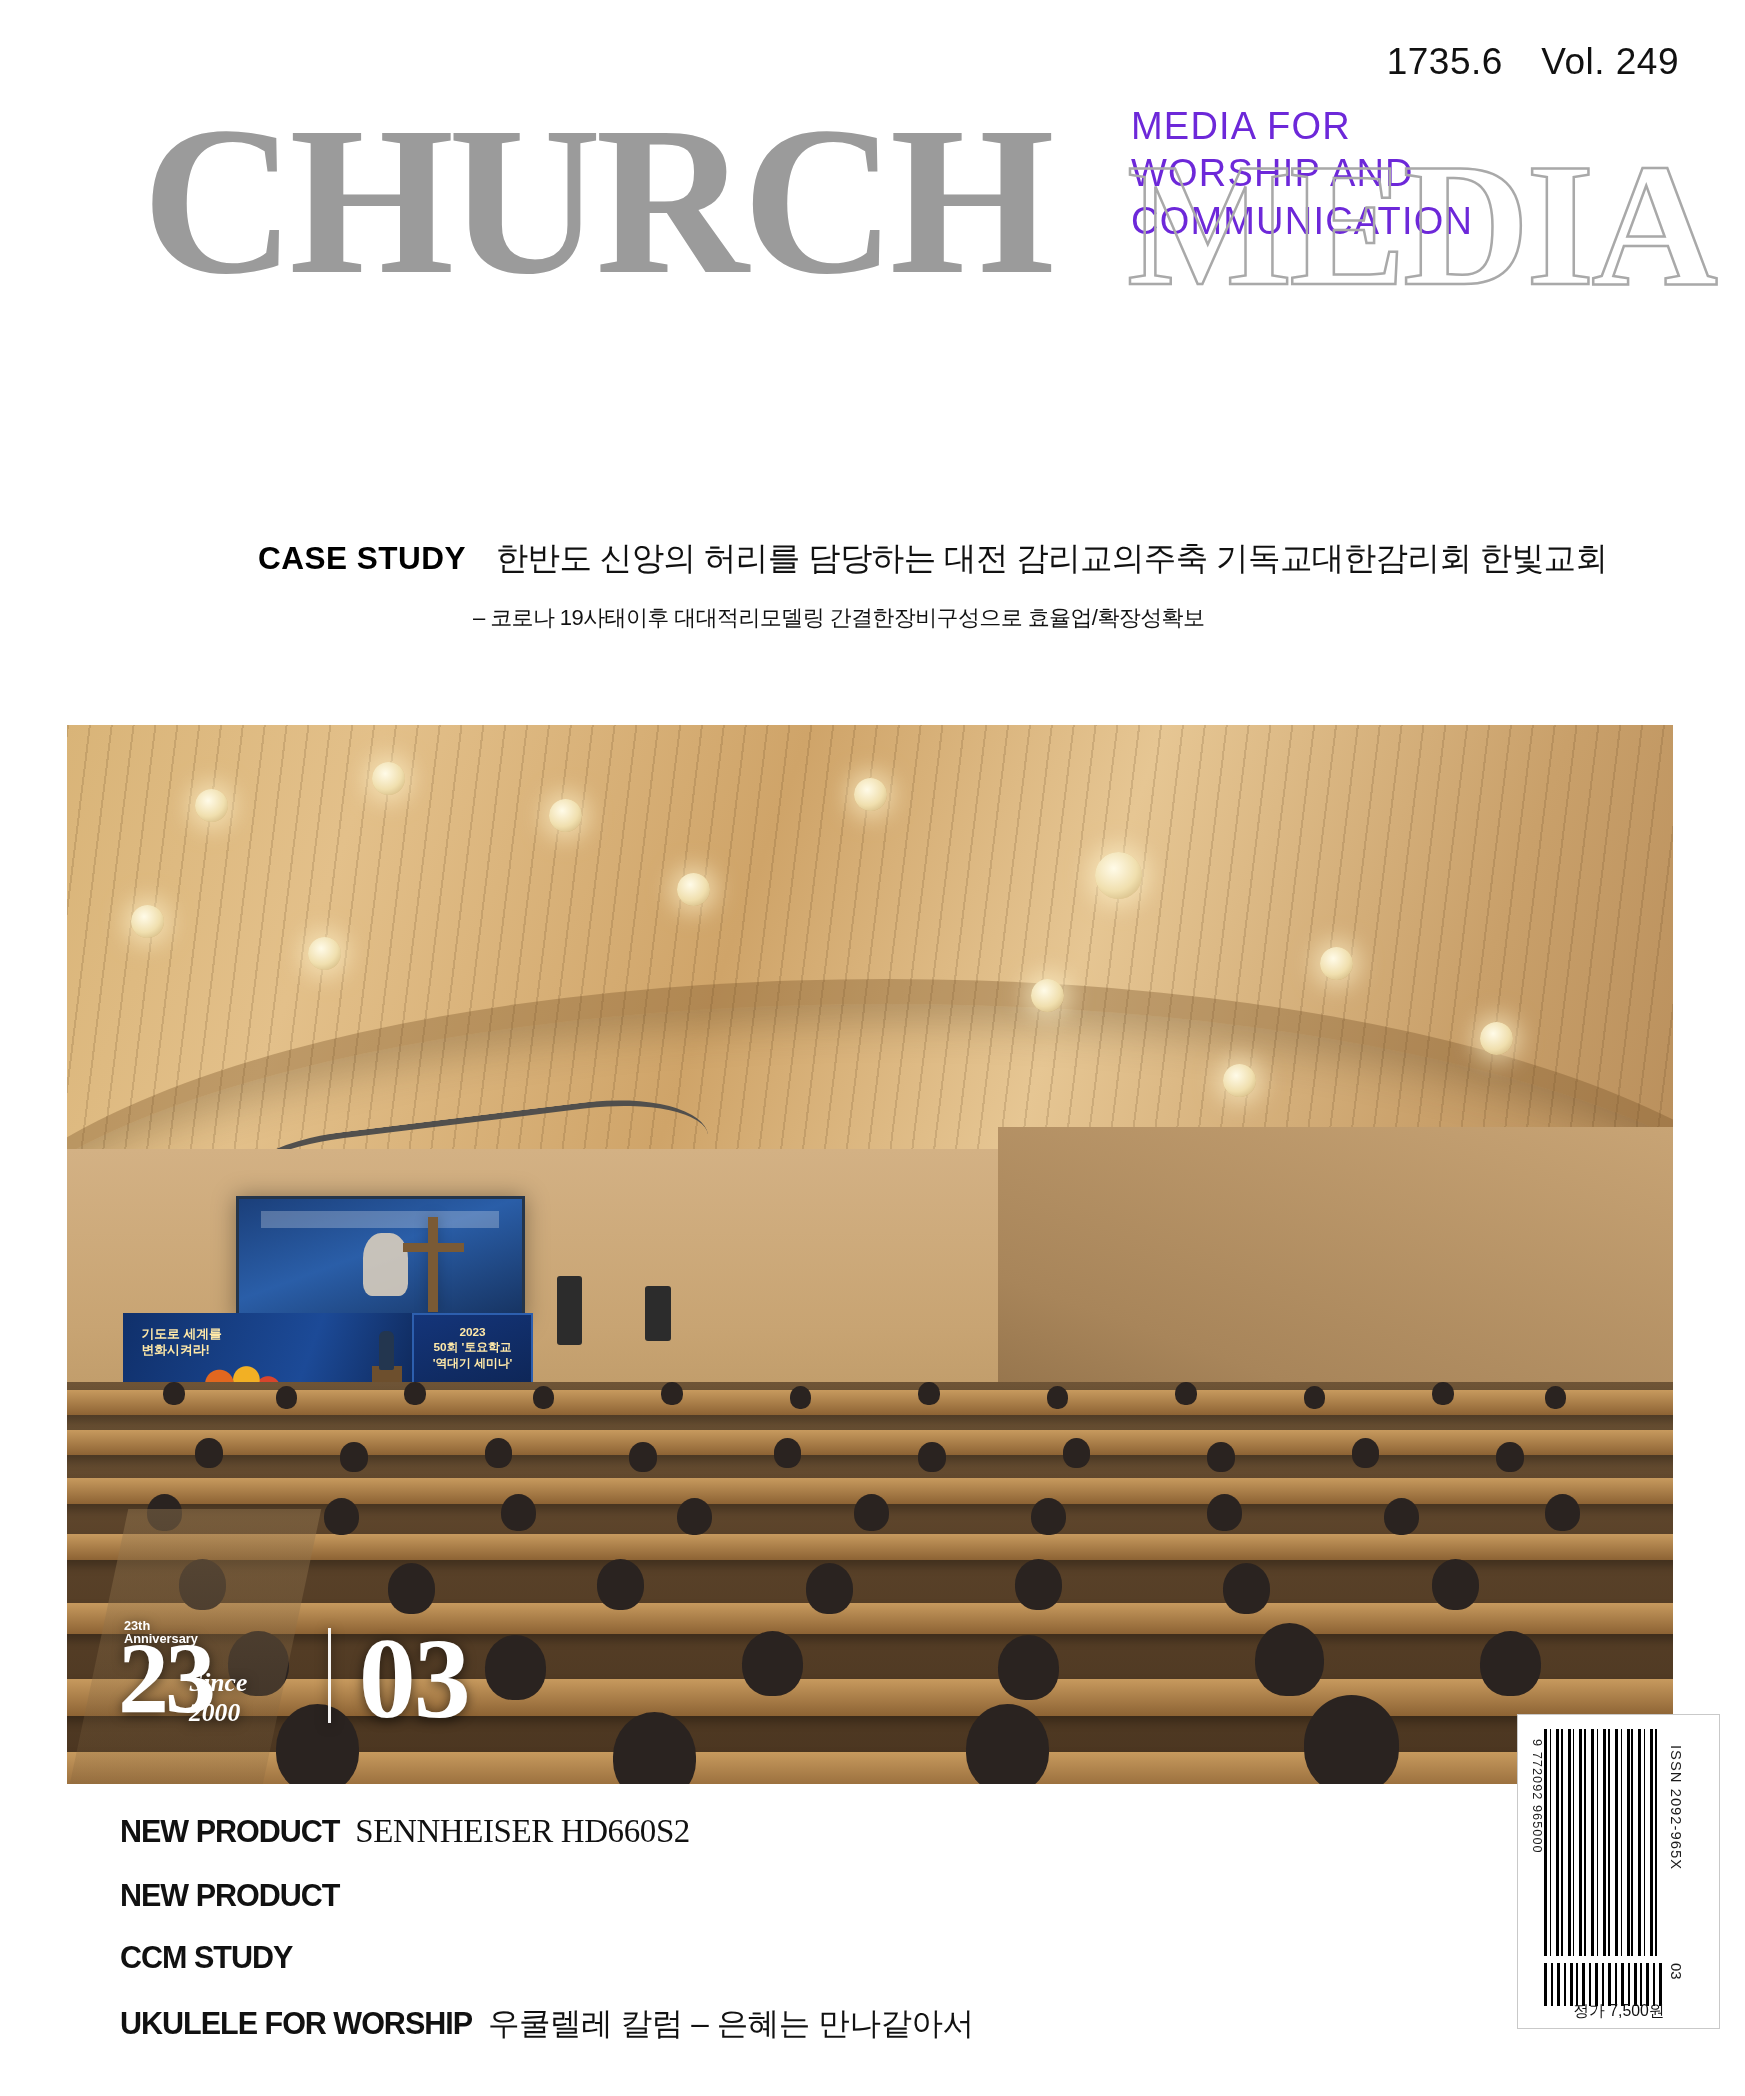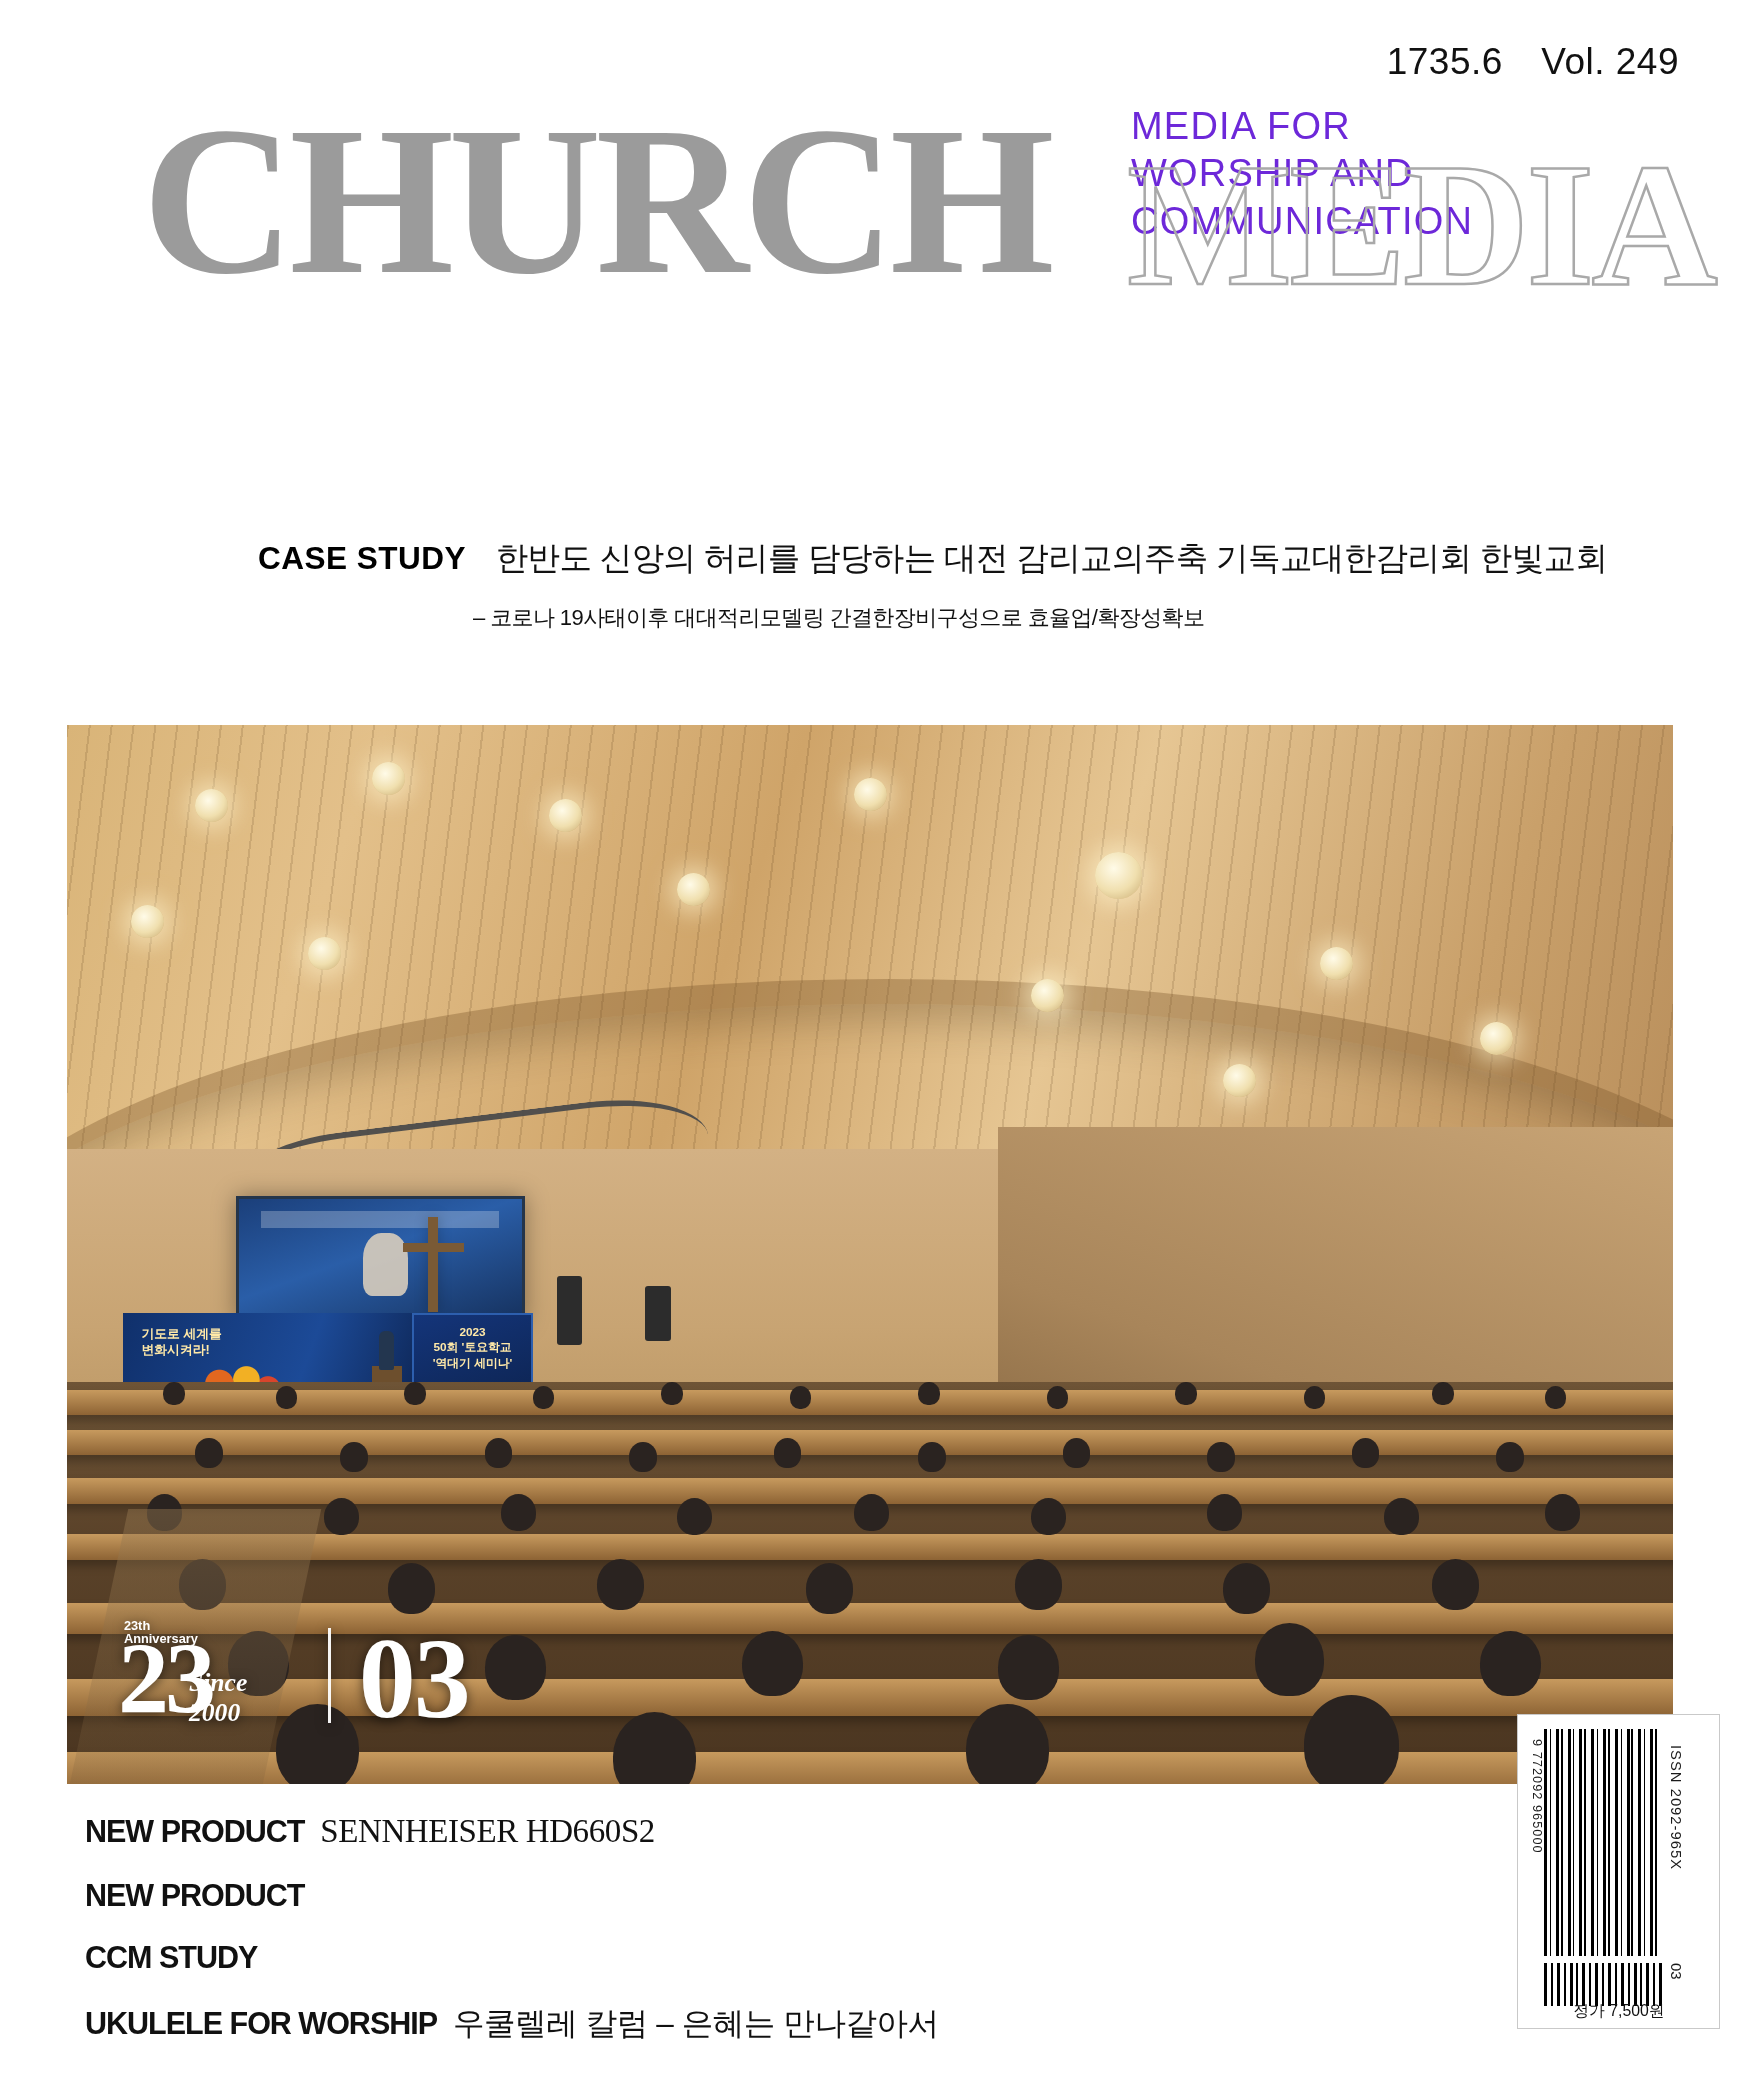--- a/index.html
+++ b/index.html
@@ -336,20 +336,21 @@
     position: absolute;
     left: 85px;
     top: 1813px;
     width: 1409px;
   }
   .content-row {
     display: flex;
     align-items: baseline;
     margin-bottom: 27.6px;
     white-space: nowrap;
+    margin-left: 35px;
   }
   .c-label {
     font-size: 30.5px;
     font-weight: 700;
     letter-spacing: -1px;
     color: #111;
     margin-right: 15.8px;
   }
   .c-text {
     font-size: 31.5px;

